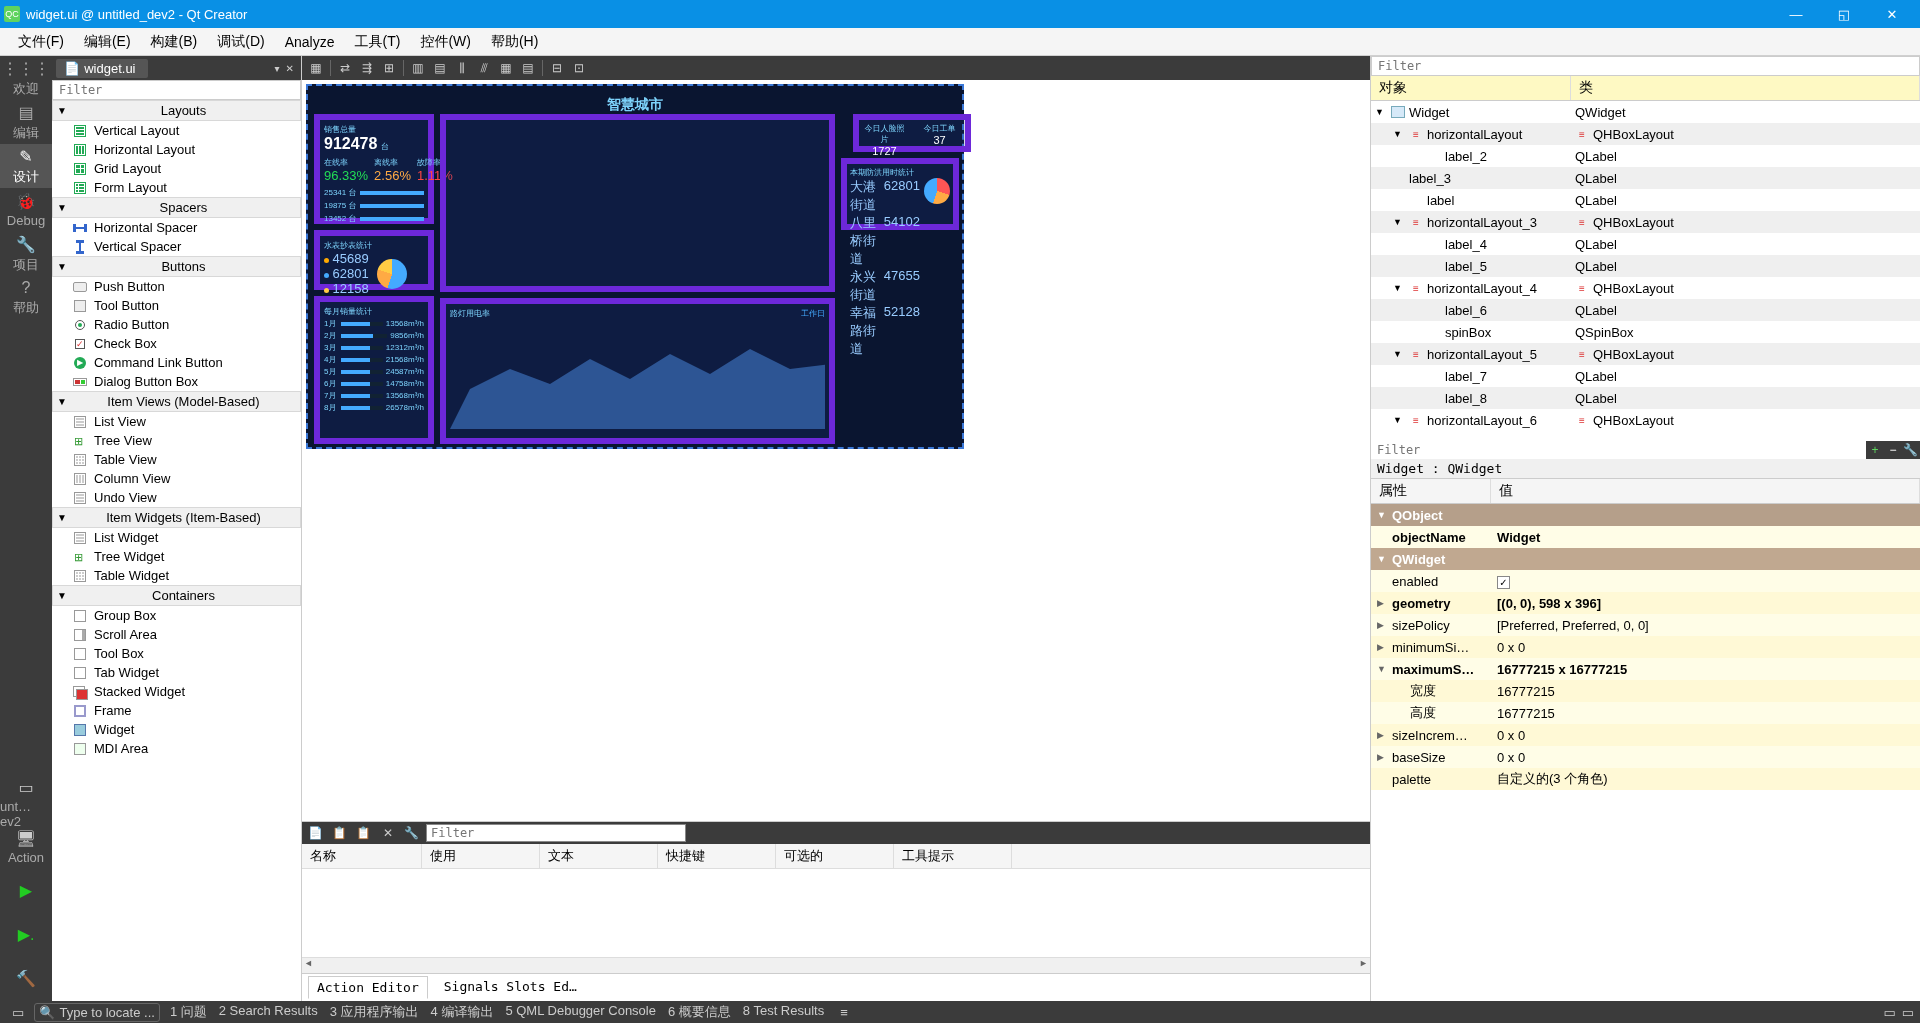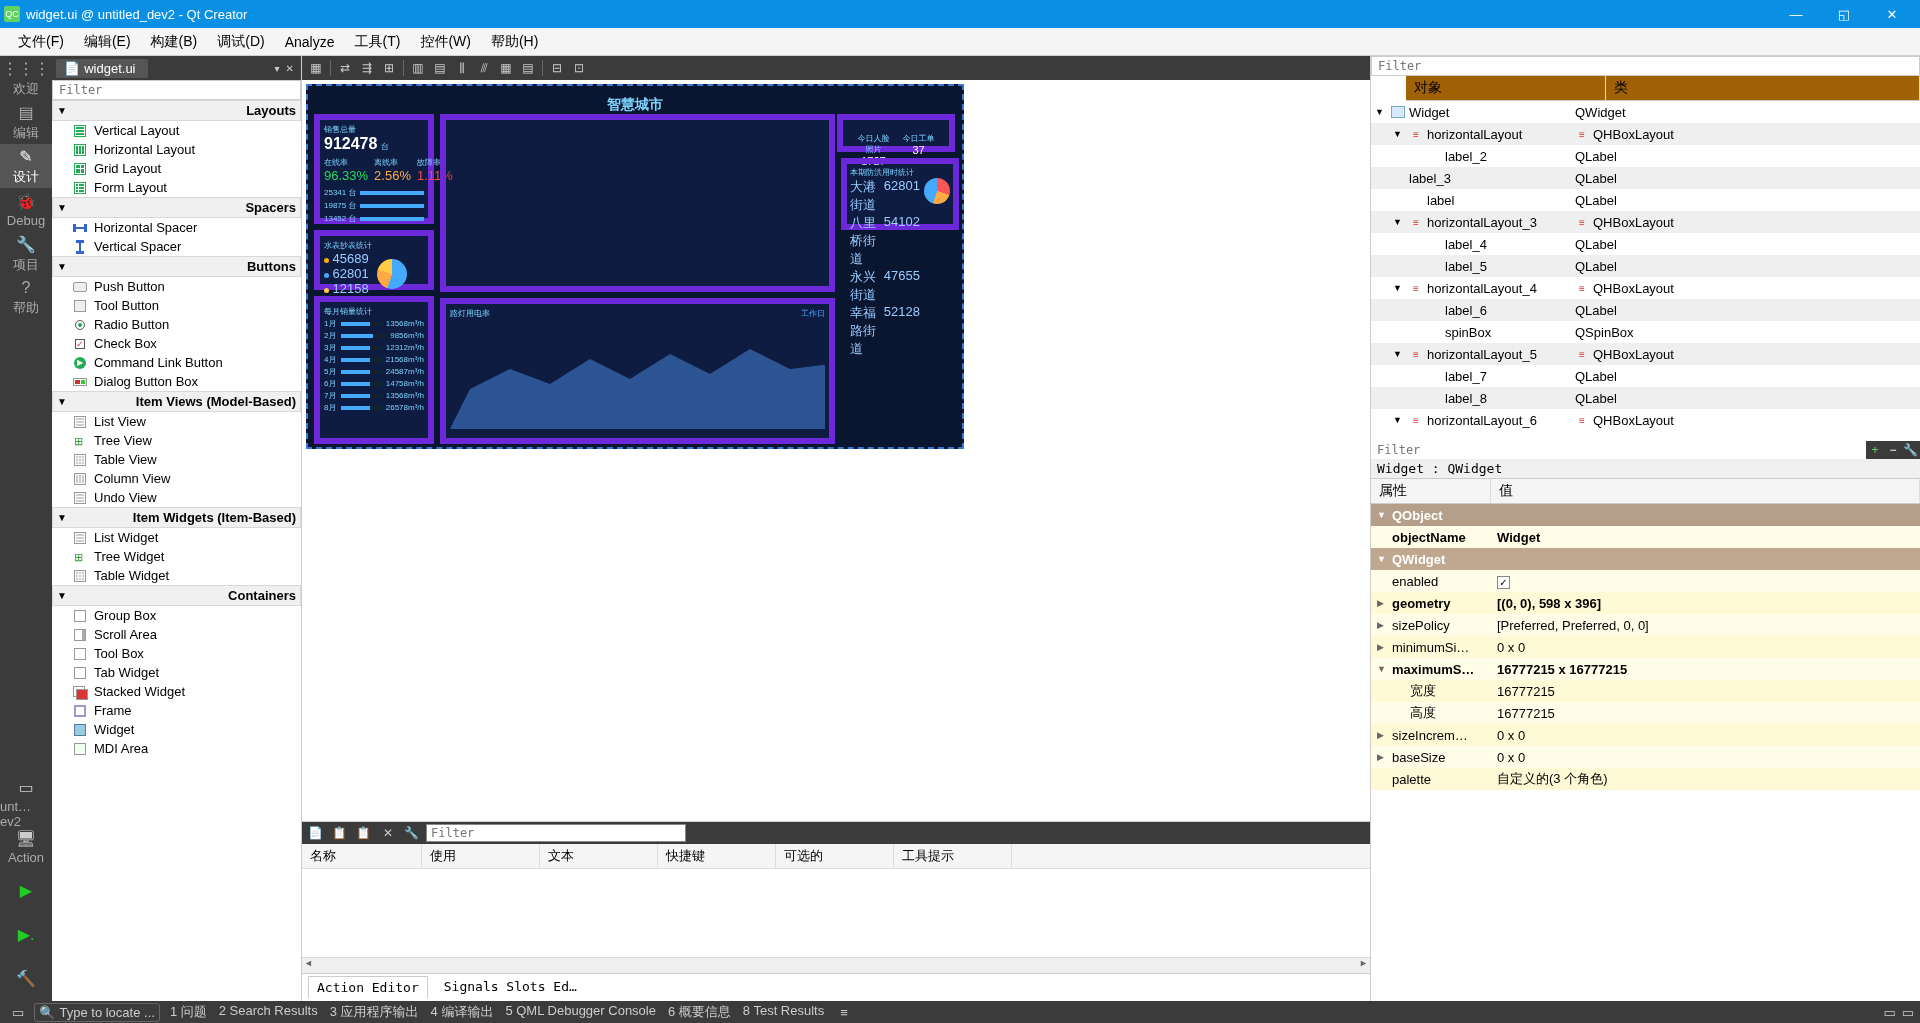--- a/index.html
+++ b/index.html
@@ -27,21 +27,21 @@
 
 
 .widgetbox { width: 250px; background: #fff; border-right: 1px solid #ccc; display: flex; flex-direction: column; }
 .tabbar { background: #3b3b3b; height: 24px; display: flex; align-items: center; padding: 0 4px; }
 .tab-chip { background: #555; color: #fff; padding: 2px 8px; border-radius: 2px; font-size: 12px; display: flex; align-items: center; gap: 4px; }
 .tab-close { background:#3b3b3b; color:#ccc; padding:0 3px; font-size:10px; border-radius:2px; cursor:pointer; }
 .filter-input { width: 100%; border: 1px solid #ccc; padding: 2px 6px; font-size: 12px; font-family: monospace; color: #888; background:#fff; }
 .wb-list { overflow-y: auto; flex: 1; }
 .wb-cat { background: #f0f0f0; border: 1px solid #d8d8d8; display: flex; align-items: center; padding: 2px 4px; font-size: 13px; cursor: pointer; }
 .wb-cat .arrow { margin-right: 4px; font-size: 10px; }
-.wb-cat .label { flex:1; text-align:right; font-weight:bold; }
+.wb-cat .label { flex:1; text-align:center; font-weight:normal; }
 .wb-item { display: flex; align-items: center; padding: 2px 6px 2px 20px; cursor: pointer; }
 .wb-item .icn { width: 16px; height: 14px; margin-right: 6px; display: inline-flex; align-items: center; justify-content: center; }
 
 
 .center { flex: 1; display: flex; flex-direction: column; background: #fff; }
 .designer-toolbar { background: #3b3b3b; height: 24px; display: flex; align-items: center; gap: 2px; padding: 0 4px; }
 .dt-btn { width: 20px; height: 20px; display: flex; align-items: center; justify-content: center; color: #ccc; cursor: pointer; font-size: 12px; }
 .dt-sep { width: 1px; height: 16px; background: #666; margin: 0 2px; }
 .canvas-wrap { flex: 1; overflow: auto; background: #fff; padding: 4px; }
 .canvas { width: 658px; height: 365px; background: #0a1530; border: 2px dashed #3a78d8; position: relative; }
@@ -64,21 +64,21 @@
 .ae-tab { padding:3px 8px; font-family:monospace; font-size:13px; cursor:pointer; }
 .ae-tab.active { border:1px solid #ccc; border-bottom-color:#fff; background:#fff; }
 .scroll-h { height:16px; background:#f0f0f0; border-top:1px solid #ddd; position:relative; }
 .scroll-h::before { content:'◄'; position:absolute; left:2px; font-size:9px; color:#666; }
 .scroll-h::after { content:'►'; position:absolute; right:2px; font-size:9px; color:#666; }
 
 
 .right { width: 550px; display: flex; flex-direction: column; border-left: 1px solid #ccc; }
 .obj-filter { border:1px solid #ccc; padding:2px 6px; font-family:monospace; font-size:12px; color:#888; }
 .obj-tree { flex: 0 0 340px; overflow-y:auto; background:#fff; }
-.obj-header { display:flex; background:#a16207; border-bottom:1px solid #ccc;margin-left:35px; }
+.obj-header { display:flex; background:#fef9c3; border-bottom:1px solid #ccc; }
 .obj-header div { padding:3px 8px; border-right:1px solid #ddd; font-size:14px; }
 .obj-row { display:flex; align-items:center; height:22px; cursor:pointer; }
 .obj-row:nth-child(even) { background:#f9f9f9; }
 .obj-row.alt { background:#efefef; }
 .obj-cell { padding:1px 4px; display:flex; align-items:center; gap:4px; }
 .obj-cell.c1 { width:200px; }
 .obj-cell.c2 { flex:1; }
 .tree-arrow { font-size:9px; width:12px; display:inline-block; cursor:pointer; }
 .tree-icon { width:14px; height:12px; display:inline-flex; align-items:center; justify-content:center; font-size:10px; }
 .tree-icon.widget { background:#d6e9f8; border:1px solid #7ab; }
@@ -601,21 +601,21 @@
         <div class="dash-panel" style="left:132px;top:28px;width:395px;height:178px;"></div>
         <div class="dash-panel" style="left:132px;top:212px;width:395px;height:146px;padding:4px;">
           <div style="display:flex;justify-content:space-between;">
             <div class="dash-label">路灯用电率</div>
             <div class="dash-label" style="color:#4af">工作日</div>
           </div>
           <svg width="100%" height="110">
               <polygon points="0,110 20,70 60,50 100,65 140,40 180,60 220,35 260,55 300,30 340,50 380,45 380,110" fill="#3a6db8" opacity="0.7"></polygon>
             </svg>
         </div>
-        <div class="dash-panel" style="left:529px;top:28px;width:118px;height:38px;padding:13px;display:flex;gap:10px;">
+        <div class="dash-panel" style="left:545px;top:28px;width:118px;height:38px;padding:3px;display:flex;gap:10px;">
           <div style="flex:1;text-align:center;">
               <div class="dash-label">今日人脸照片</div>
               <div class="dash-num">1727</div>
             </div>
           <div style="flex:1;text-align:center;">
               <div class="dash-label">今日工单</div>
               <div class="dash-num">37</div>
             </div>
         </div>
         <div class="dash-panel" style="left:533px;top:72px;width:118px;height:72px;padding:3px;">

